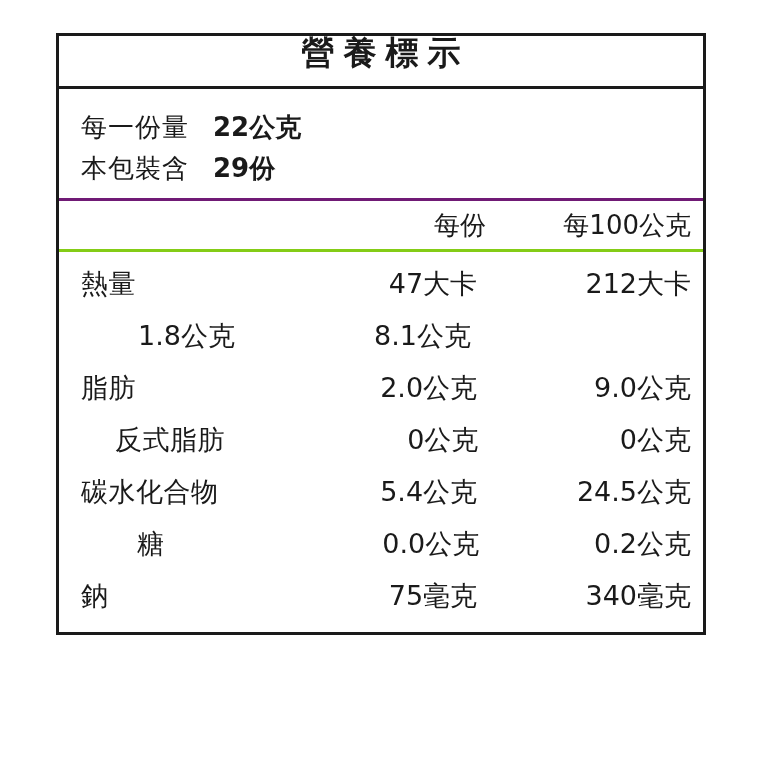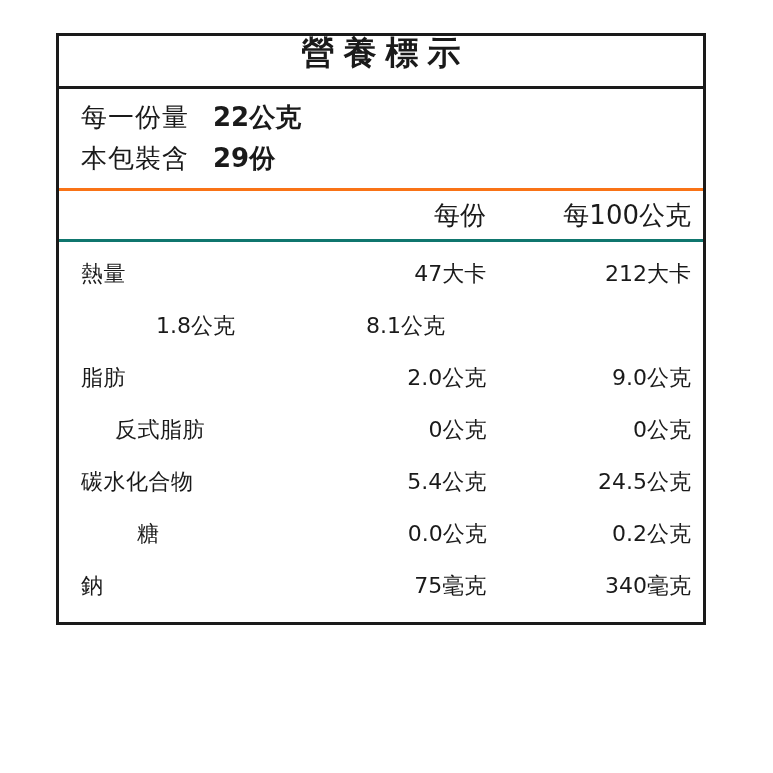--- a/index.html
+++ b/index.html
@@ -43,58 +43,60 @@
   .title {
     font-size: 33px;
     font-weight: bold;
     letter-spacing: 9px;
     text-indent: 9px;
     line-height: 1;
   }
 
   
   .serving-block {
-    border-bottom: 3px solid #f97316;
+    border-bottom: 3px solid #701a75;
     padding: 8px 12px 10px 0;
+    margin-top: 10px;
   }
   .serving-line {
     display: flex;
     align-items: baseline;
     font-size: 26px;
     padding: 4px 0 4px 22px;
     line-height: 1.25;
   }
   .serving-line .lbl {
     letter-spacing: 1px;
   }
   .serving-line .val {
     margin-left: 24px;
     font-weight: bold;
   }
 
   
   .colhead {
     display: flex;
-    border-bottom: 3px solid #0f766e;
+    border-bottom: 3px solid #84cc16;
     font-size: 26px;
     height: 48px;
     align-items: center;
   }
   .c-name { width: 262px; }
   .c-per  { width: 176px; text-align: right; padding-right: 10px; }
   .c-100  { width: 200px; text-align: right; padding-right: 12px; }
 
   
   .rows { padding: 6px 0 4px 0; }
   .row {
     display: flex;
     align-items: flex-end;
-    font-size: 22px;
+    font-size: 27px;
     height: 52px;
     line-height: 52px;
+    gap: 26px;
   }
   .row .c-name {
     padding-left: 22px;
     box-sizing: border-box;
     letter-spacing: 0.5px;
   }
   .row.indent .c-name { padding-left: 56px; }
   .row.indent2 .c-name { padding-left: 78px; }
 
   .footer-spacer { height: 6px; }

